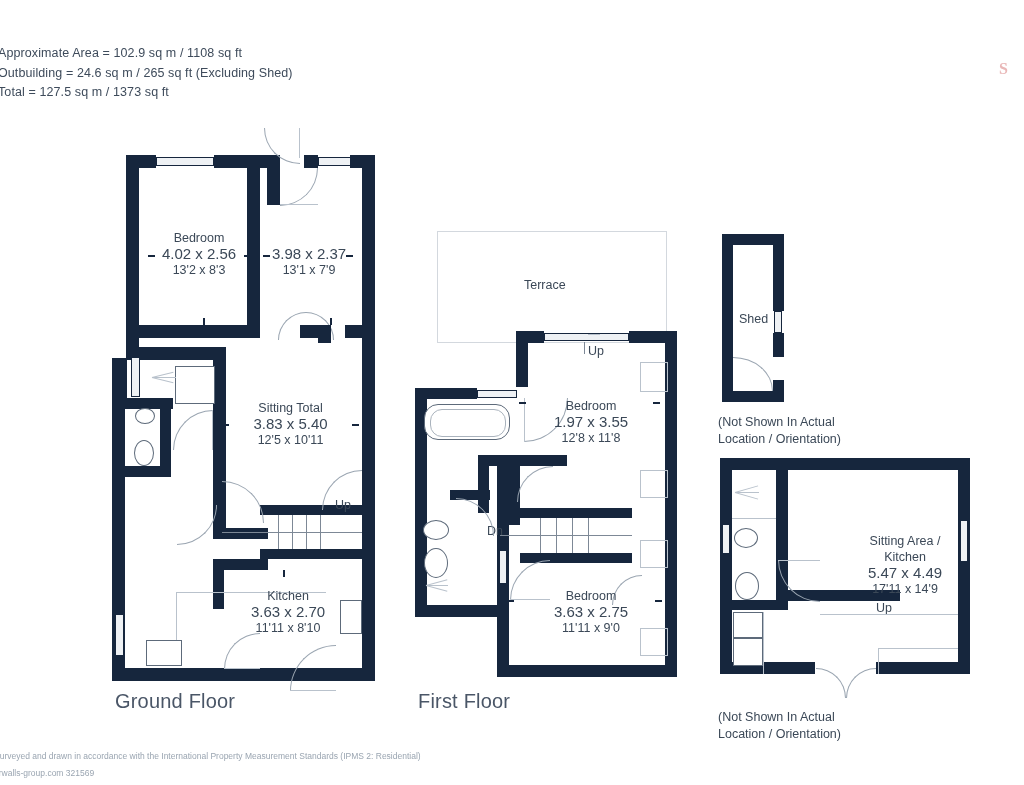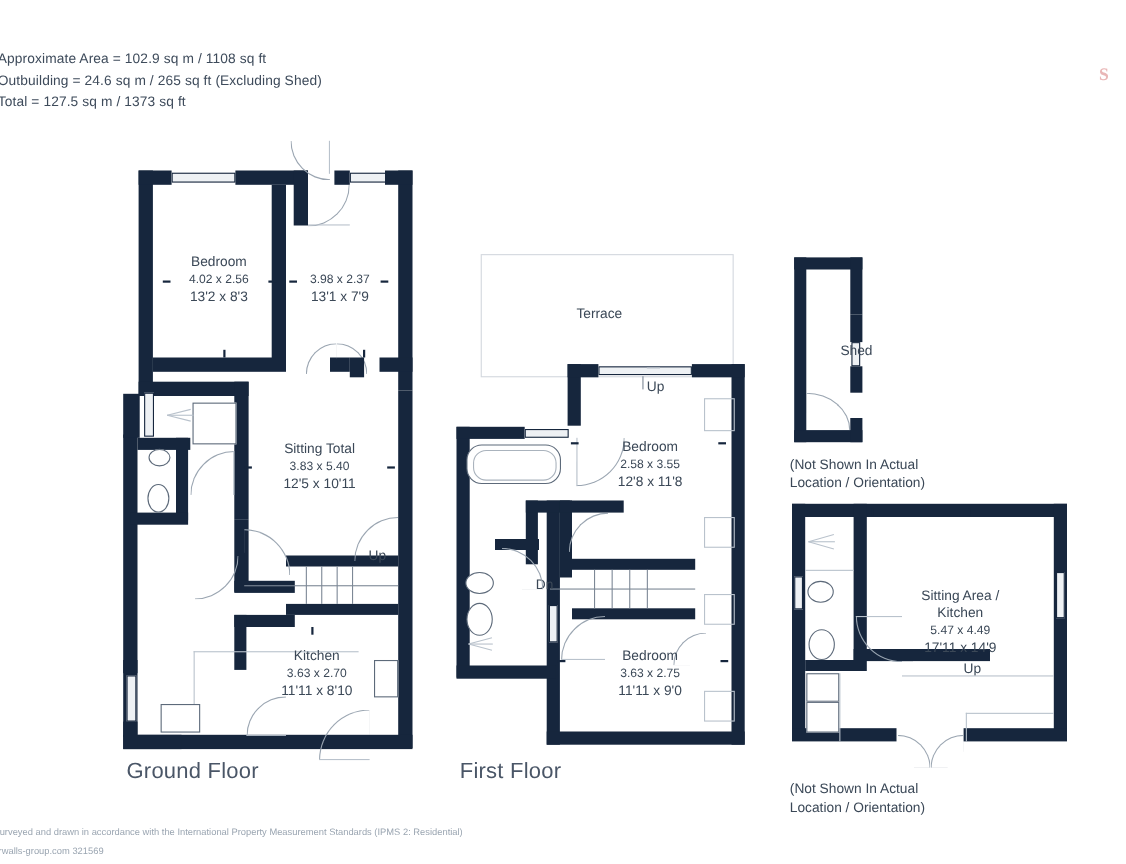--- a/index.html
+++ b/index.html
@@ -43,21 +43,21 @@
   
   .arc{position:absolute;border:1px solid #9aa5b1;background:transparent;box-sizing:border-box;}
   .arc-br{border-radius:0 0 100% 0;border-top:none;border-left:none;}
   .arc-bl{border-radius:0 0 0 100%;border-top:none;border-right:none;}
   .arc-tr{border-radius:0 100% 0 0;border-bottom:none;border-left:none;}
   .arc-tl{border-radius:100% 0 0 0;border-bottom:none;border-right:none;}
 
   
   .rlabel{position:absolute;text-align:center;}
   .rlabel .nm{font-size:12.5px;line-height:16px;color:#3b4857;}
-  .rlabel .m{font-size:11px;line-height:16px;color:#3b4857;}
+  .rlabel .m{font-size:15px;line-height:16px;color:#3b4857;}
   .rlabel .f{font-size:12.5px;line-height:16px;color:#3b4857;}
   .slabel{position:absolute;font-size:12.5px;color:#3b4857;}
   .note{position:absolute;font-size:12.5px;line-height:17px;color:#3b4857;}
 
   
   .tick{position:absolute;background:#16263d;}
 </style>
 </head>
 <body>
 
@@ -247,21 +247,21 @@
 
     <div class="win" style="left:499px;top:550px;width:8px;height:34px;"></div>
 
     <div class="tick" style="left:519px;top:402px;width:7px;height:2px;"></div>
     <div class="tick" style="left:653px;top:402px;width:7px;height:2px;"></div>
     <div class="tick" style="left:507px;top:600px;width:7px;height:2px;"></div>
     <div class="tick" style="left:655px;top:600px;width:7px;height:2px;"></div>
 
     <div class="rlabel" style="left:531px;top:398px;width:120px;">
       <div class="nm">Bedroom</div>
-      <div class="m">2.58 x 3.55</div>
+      <div class="m">1.97 x 3.55</div>
       <div class="f">12'8 x 11'8</div>
     </div>
     <div class="rlabel" style="left:531px;top:588px;width:120px;">
       <div class="nm">Bedroom</div>
       <div class="m">3.63 x 2.75</div>
       <div class="f">11'11 x 9'0</div>
     </div>
 
     <div class="floorcap" style="left:418px;top:690px;">First Floor</div>
   </div>
@@ -269,21 +269,21 @@
   <div>
     <div class="wall" style="left:722px;top:234px;width:11px;height:168px;"></div>
     <div class="wall" style="left:722px;top:234px;width:62px;height:11px;"></div>
     <div class="wall" style="left:773px;top:234px;width:11px;height:52px;"></div>
     <div class="wall" style="left:773px;top:286px;width:11px;height:25px;"></div>
     <div class="win" style="left:774px;top:311px;width:8px;height:22px;"></div>
     <div class="wall" style="left:773px;top:333px;width:11px;height:24px;"></div>
     <div class="wall" style="left:722px;top:391px;width:62px;height:11px;"></div>
     <div class="wall" style="left:773px;top:380px;width:11px;height:22px;"></div>
     <div class="arc arc-tr" style="left:733px;top:357px;width:40px;height:34px;"></div>
-    <div class="slabel" style="left:764px;top:312px;">Shed</div>
+    <div class="slabel" style="left:739px;top:312px;">Shed</div>
     <div class="note" style="left:718px;top:414px;width:230px;">
       <div>(Not Shown In Actual</div>
       <div>Location / Orientation)</div>
     </div>
   </div>
 
   <div>
     <div class="wall" style="left:720px;top:458px;width:12px;height:215px;"></div>
     <div class="wall" style="left:720px;top:458px;width:250px;height:12px;"></div>
     <div class="wall" style="left:958px;top:458px;width:12px;height:215px;"></div>
@@ -316,21 +316,21 @@
     <div class="wall" style="left:815px;top:668px;width:62px;height:6px;background:transparent;"></div>
 
     <div class="win" style="left:960px;top:520px;width:8px;height:42px;"></div>
 
     <div class="slabel" style="left:876px;top:601px;">Up</div>
     <div class="thinline" style="left:820px;top:614px;width:138px;height:1px;"></div>
 
     <div class="tick" style="left:792px;top:462px;width:2px;height:7px;"></div>
     <div class="tick" style="left:880px;top:462px;width:2px;height:7px;"></div>
 
-    <div class="rlabel" style="left:808px;top:533px;width:130px;">
+    <div class="rlabel" style="left:840px;top:533px;width:130px;">
       <div class="nm">Sitting Area /</div>
       <div class="nm">Kitchen</div>
       <div class="m">5.47 x 4.49</div>
       <div class="f">17'11 x 14'9</div>
     </div>
 
     <div class="note" style="left:718px;top:709px;width:240px;">
       <div>(Not Shown In Actual</div>
       <div>Location / Orientation)</div>
     </div>

